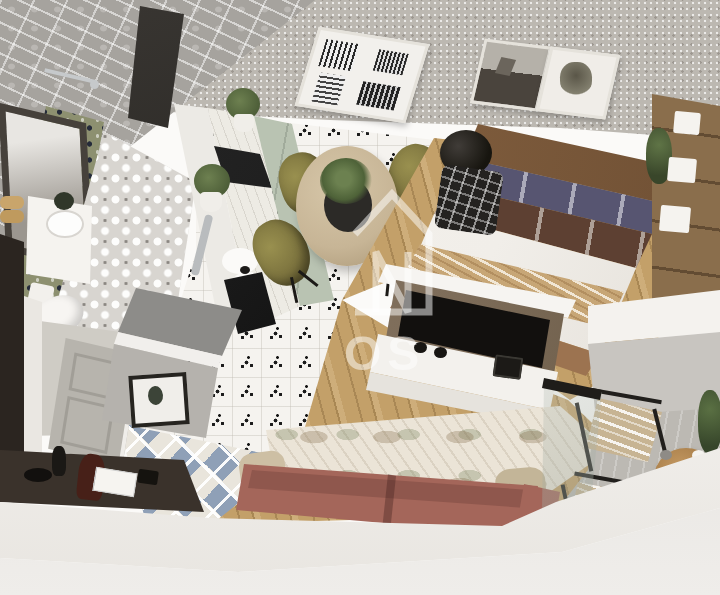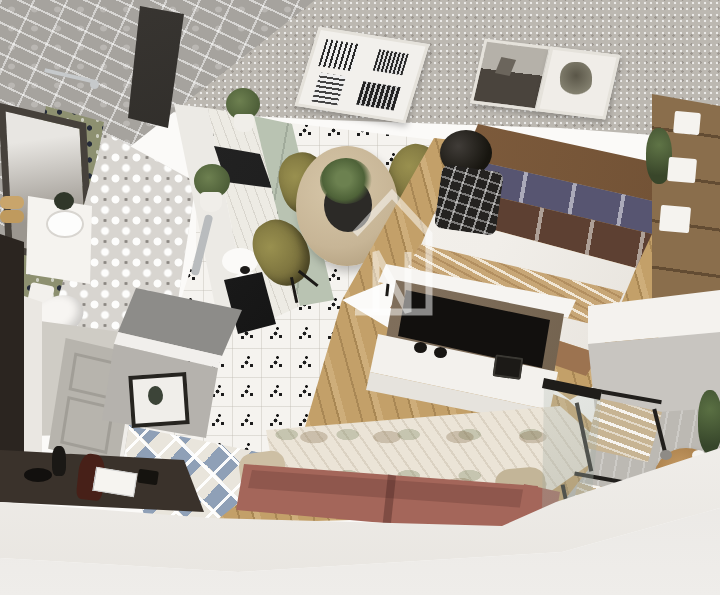--- a/index.html
+++ b/index.html
@@ -154,14 +154,15 @@
   <div class="p" style="clip-path:polygon(544px 380px,602px 392px,588px 532px,542px 512px);background:linear-gradient(160deg,rgba(150,165,150,.5),rgba(200,208,200,.28) 60%,rgba(140,150,140,.45));"></div>
   <div class="p" style="clip-path:polygon(544px 378px,602px 390px,600px 400px,542px 388px);background:#1f1d1a;"></div>
 
   <div class="p" style="clip-path:polygon(0 502px,210px 518px,502px 526px,556px 502px,720px 448px,720px 508px,562px 552px,238px 572px,0 558px);background:linear-gradient(180deg,#fdfcfb,var(--cut-white) 55%,#e8e5e0);"></div>
   <div class="p" style="clip-path:polygon(0 558px,238px 572px,562px 552px,720px 508px,720px 595px,0 595px);background:linear-gradient(180deg,var(--exterior),#efedea);"></div>
 
   <svg class="e wm-svg" style="left:340px;top:178px;" width="104" height="140" viewBox="0 0 104 140">
     <path d="M15 56 L52 16 L89 56 L89 134 L15 134"></path>
     <path d="M36 134 L36 74 L68 134 L68 74"></path>
   </svg>
+  <div class="wm" style="left:344px;top:330px;font-size:48px;">OS</div>
 
 </div>
 
 </body></html>

